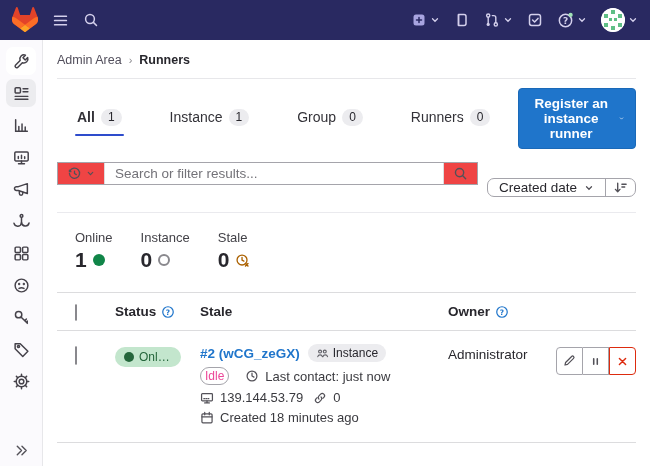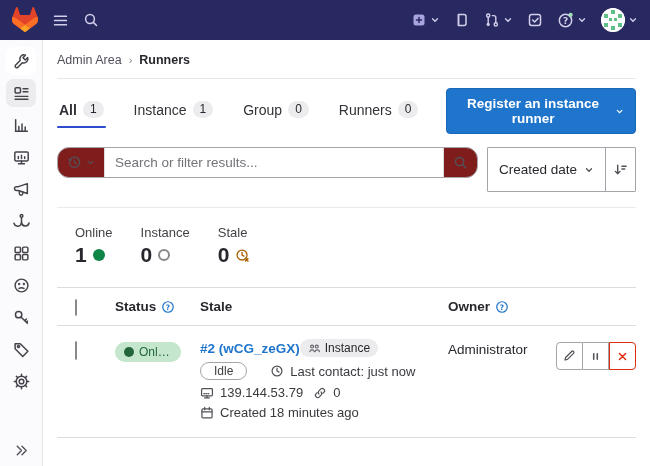--- a/index.html
+++ b/index.html
@@ -23,33 +23,33 @@
 
   
   .main { position:absolute; top:40px; left:43px; width:607px; height:426px; background:#fff; padding:0 14px; }
 
   .breadcrumb { display:flex; align-items:center; gap:7px; padding:13px 0 11px; font-size:12.5px; border-bottom:1px solid #e7e7ea; }
   .breadcrumb .parent { color:#524f5c; cursor:pointer; }
   .breadcrumb .sep { color:#89888d; font-size:11px; }
   .breadcrumb .current { color:#28272d; font-weight:700; }
 
   .tabs-row { display:flex; align-items:center; padding-top:9px; }
-  .tab { display:flex; align-items:center; gap:6px; font-size:14px; color:#333238; padding:7px 2px 10px; margin-right:26px; position:relative; cursor:pointer; }
+  .tab { display:flex; align-items:center; gap:6px; font-size:14px; color:#333238; padding:7px 2px 10px; margin-right:26px; position:relative; cursor:pointer;margin-left:18px; }
   .tab.active { font-weight:700; }
   .tab.active::after { content:""; position:absolute; left:0; right:0; bottom:0; height:2px; background:#2e4ccc; border-radius:2px; }
   .count-pill { background:#ececef; color:#28272d; font-size:12px; font-weight:400; border-radius:10px; padding:1px 7px; line-height:15px; }
   .register-btn { margin-left:auto; background:#1f75cb; color:#fff; border:1px solid #1a69b8; border-radius:4px; font-size:13.5px; font-weight:700; padding:7px 11px; display:flex; align-items:center; gap:7px; cursor:pointer; }
 
   .filter-row { display:flex; gap:9px; margin-top:13px; padding-bottom:15px; border-bottom:1px solid #eaeaee; }
-  .search-group { flex:1; display:flex; align-items:stretch; height:31px; border:1px solid #a5a4ab; border-radius:12px; background:#7f1d1d; overflow:hidden; }
+  .search-group { flex:1; display:flex; align-items:stretch; height:23px; border:1px solid #a5a4ab; border-radius:0; background:#ef4444; overflow:hidden; }
   .history-seg { display:flex; align-items:center; gap:4px; padding:0 9px; border-right:1px solid #dcdcde; color:#535158; cursor:pointer; }
   .search-input { flex:1; border:none; outline:none; font-size:13.5px; padding:0 10px; color:#28272d; font-family:inherit; }
   .search-input::placeholder { color:#737278; }
   .search-seg { display:flex; align-items:center; padding:0 9px; border-left:1px solid #dcdcde; color:#535158; cursor:pointer; }
-  .sort-group { display:flex; align-items:stretch; height:45px; border:1px solid #a5a4ab; border-radius:1px; background:#fff; overflow:hidden; }
+  .sort-group { display:flex; align-items:stretch; height:19px; border:1px solid #a5a4ab; border-radius:7px; background:#fff; overflow:hidden;margin-top:16px; }
   .sort-label-seg { display:flex; align-items:center; gap:7px; padding:0 11px; font-size:13.5px; color:#28272d; cursor:pointer; }
   .sort-dir-seg { display:flex; align-items:center; padding:0 7px; border-left:1px solid #a5a4ab; color:#535158; cursor:pointer; }
 
   .stats-row { display:flex; gap:28px; padding:17px 0 20px 18px; }
   .stat .stat-label { font-size:13px; color:#434248; margin-bottom:3px; }
   .stat .stat-value { display:flex; align-items:center; gap:6px; font-size:21px; font-weight:700; color:#28272d; }
   .dot-online { width:12px; height:12px; border-radius:50%; background:#108548; }
   .dot-offline { width:12px; height:12px; border-radius:50%; border:2px solid #89888d; }
 
   .runner-table { border-top:1px solid #dcdcde; }
@@ -62,25 +62,25 @@
   .col-actions { width:80px; }
   .head-help { display:inline-flex; align-items:center; gap:5px; }
   .checkbox { width:16px; height:16px; border:1px solid #89888d; border-radius:3px; background:#fff; cursor:pointer; }
 
   .data-row { padding:13px 0 17px; }
   .data-row .col-status, .data-row .col-check, .data-row .col-owner, .data-row .col-actions { padding-top:3px; }
   .status-badge { display:inline-flex; align-items:center; gap:5px; background:#c3e6cd; color:#24663b; border-radius:10px; padding:3px 9px; font-size:12px; max-width:66px; }
   .status-badge .sb-dot { width:10px; height:10px; border-radius:50%; background:#24663b; flex:none; }
   .status-badge .sb-text { white-space:nowrap; overflow:hidden; text-overflow:ellipsis; max-width:33px; }
 
-  .runner-line1 { display:flex; align-items:center; }
+  .runner-line1 { display:flex; align-items:center; gap:8px; }
   .runner-link { color:#1f75cb; font-weight:700; font-size:13.5px; cursor:pointer; }
   .type-badge { display:inline-flex; align-items:center; gap:4px; background:#ececef; color:#28272d; border-radius:10px; padding:2px 8px; font-size:12px; }
   .runner-line { display:flex; align-items:center; gap:6px; font-size:13px; color:#3a3a3f; margin-top:5px; }
-  .idle-pill { border:1px solid #a5a4ab; border-radius:10px; padding:1px 13px; font-size:12px; color:#404040; margin-right:17px; }
+  .idle-pill { border:1px solid #a5a4ab; border-radius:10px; padding:1px 4px; font-size:12px; color:#ec4899; margin-right:10px; }
   .muted-ic { color:#535158; }
 
   .action-group { display:flex; }
   .action-btn { width:27px; height:28px; background:#fff; border:1px solid #a5a4ab; display:flex; align-items:center; justify-content:center; color:#535158; cursor:pointer; }
   .action-btn.edit { border-radius:4px 0 0 4px; }
   .action-btn.pause { border-left:none; }
   .action-btn.delete { border:1px solid #dd2b0e; color:#dd2b0e; border-radius:0 4px 4px 0; }
 </style>
 </head>
 <body>

